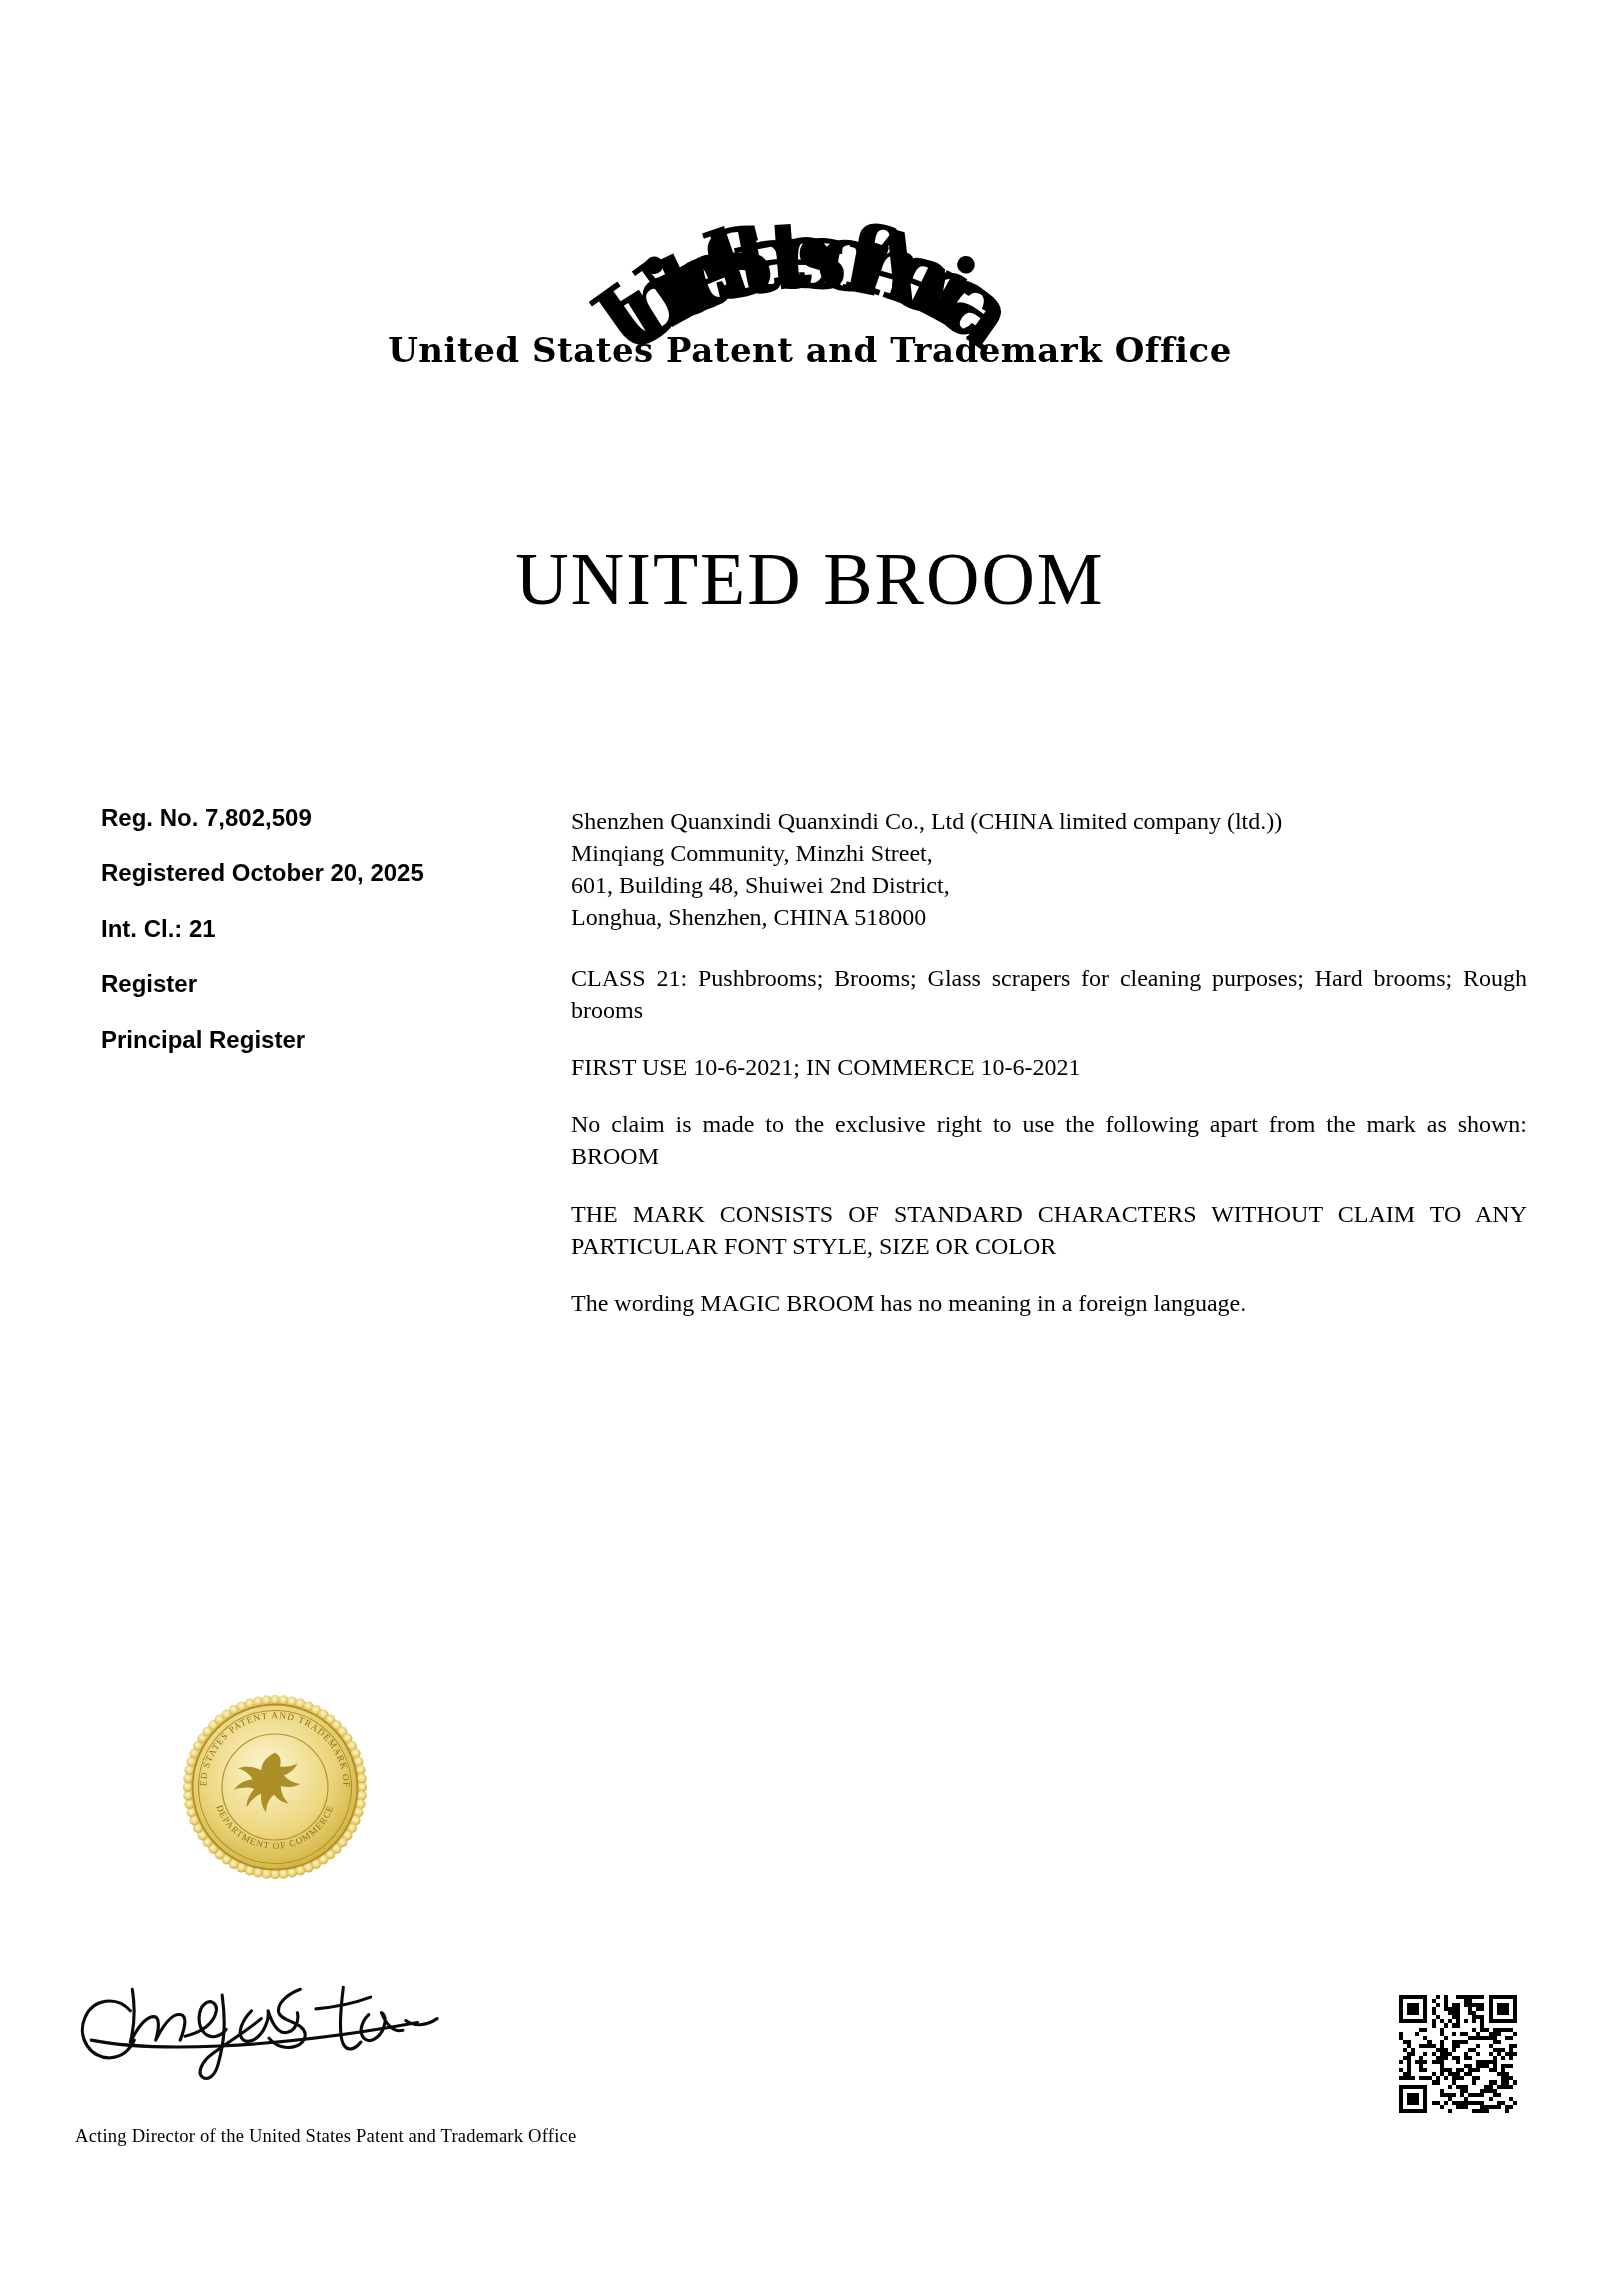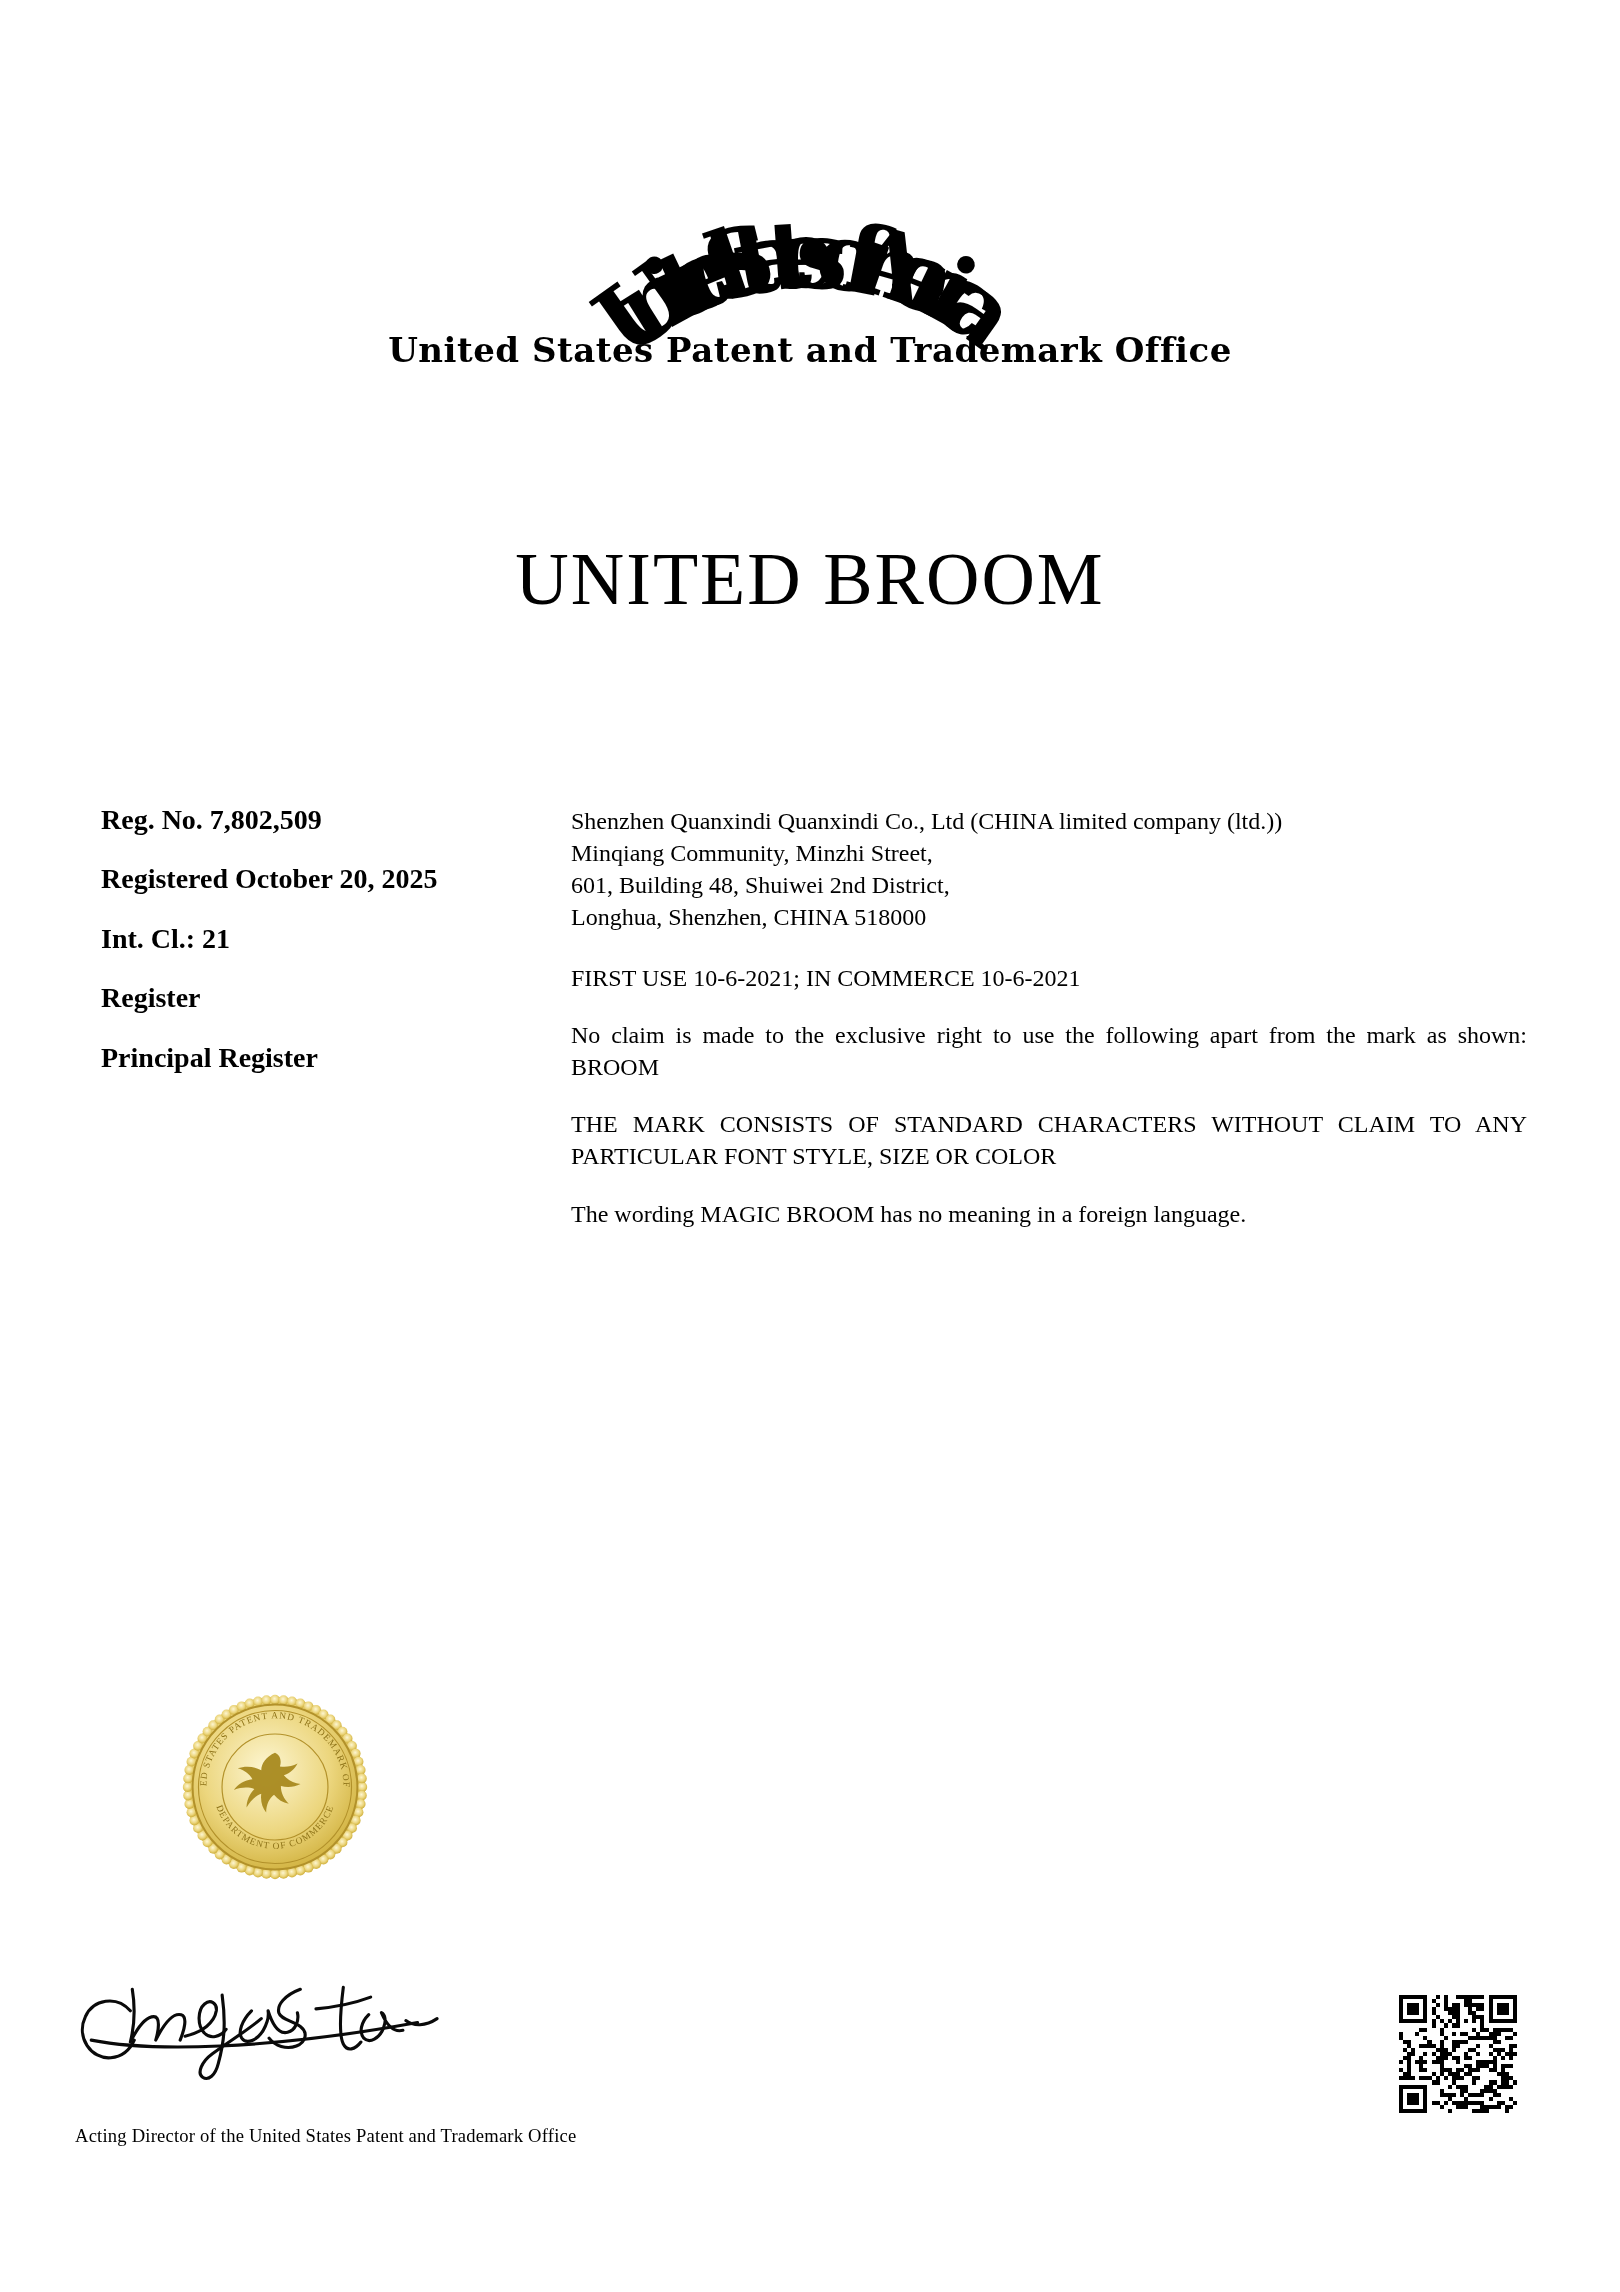--- a/index.html
+++ b/index.html
@@ -59,23 +59,23 @@
   }
 
   
   .leftcol {
     position: absolute;
     top: 804px;
     left: 101px;
     width: 451px;
   }
   .leftcol .lline {
-    font-family: Liberation Serif, serif;
+    font-family: Liberation Sans, sans-serif;
     font-weight: 700;
-    font-size: 28px;
+    font-size: 24px;
     margin-bottom: 27.4px;
     white-space: nowrap;
   }
 
   .rightcol {
     position: absolute;
     top: 806px;
     left: 571px;
     width: 956px;
   }
@@ -173,20 +173,21 @@
   <div class="lline">Principal Register</div>
 </div>
 
 <div class="rightcol">
   <p class="owner-block noj">
     <span>Shenzhen Quanxindi Quanxindi Co., Ltd  (CHINA limited company (ltd.))</span><br>
     <span>Minqiang Community, Minzhi Street,</span><br>
     <span>601, Building 48, Shuiwei 2nd District,</span><br>
     <span>Longhua, Shenzhen, CHINA 518000</span>
   </p>
+  <p>CLASS 21: Pushbrooms; Brooms; Glass scrapers for cleaning purposes; Hard brooms; Rough brooms</p>
   <p class="noj">FIRST USE 10-6-2021; IN COMMERCE 10-6-2021</p>
   <p>No claim is made to the exclusive right to use the following apart from the mark as shown: BROOM</p>
   <p>THE MARK CONSISTS OF STANDARD CHARACTERS WITHOUT CLAIM TO ANY PARTICULAR FONT STYLE, SIZE OR COLOR</p>
   <p class="noj">The wording MAGIC BROOM has no meaning in a foreign language.</p>
 </div>
 
 <div class="seal">
   <svg viewBox="0 0 210 210" width="206" height="206" aria-hidden="true">
     <defs>
       <radialGradient id="goldgrad" cx="45%" cy="40%" r="65%">

